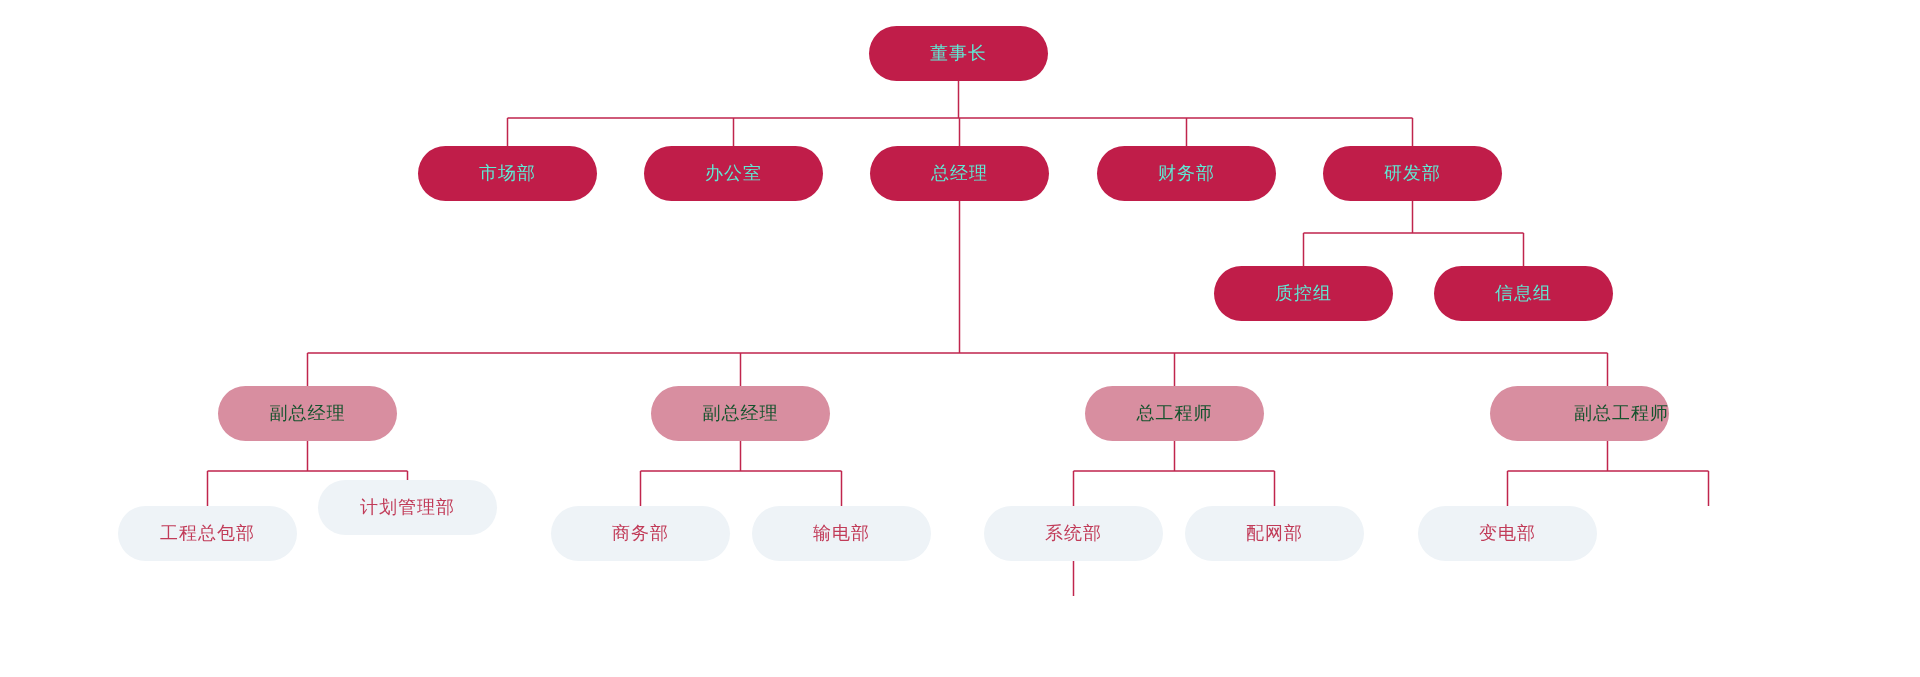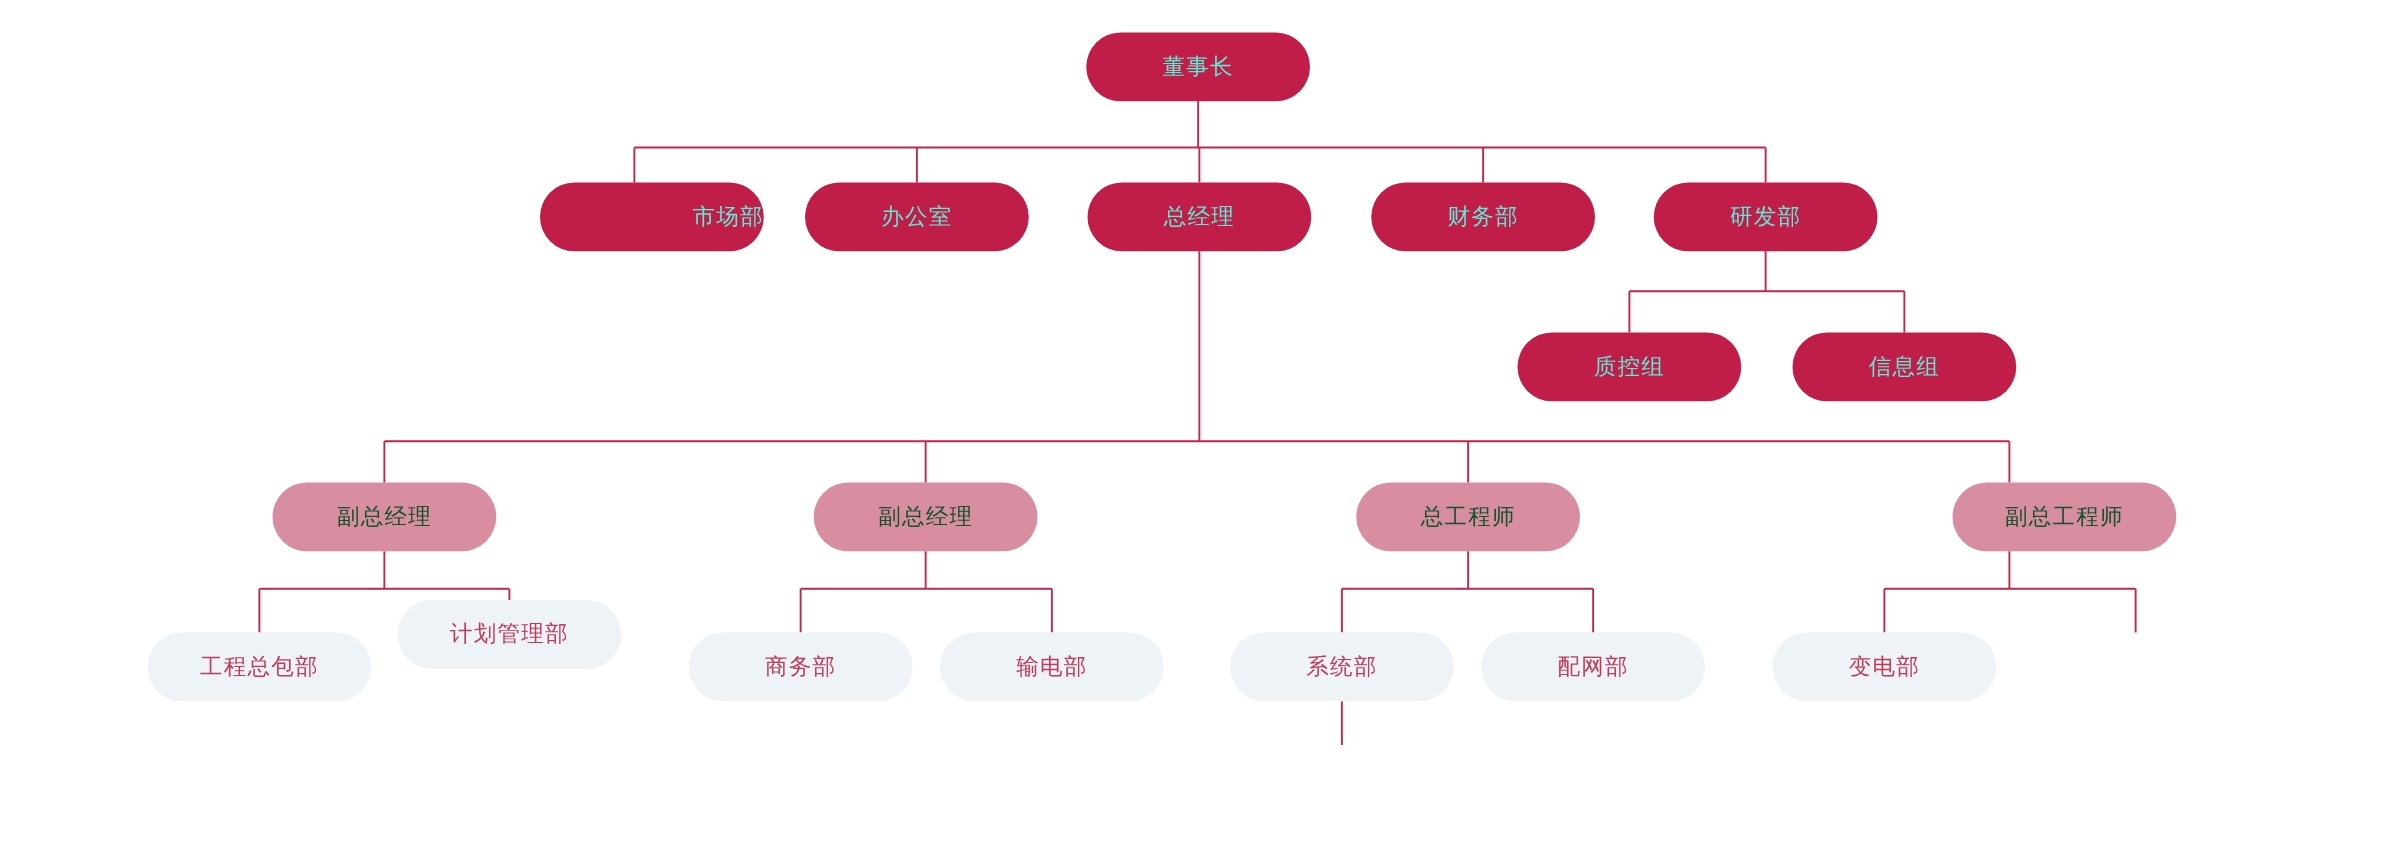--- a/index.html
+++ b/index.html
@@ -44,31 +44,31 @@
   .node.secondary {
     background: var(--secondary, #d88ea0);
     color: #14532d;
   }
   .node.leaf {
     background: var(--leaf-bg, #eef3f7);
     color: var(--leaf-text, #c13b58);
   }
   
   #n-chairman            { left: 869px;  top: 26px;  }
-  #n-marketing           { left: 432px;  top: 146px; text-align: right; }
+  #n-marketing           { left: 418px;  top: 146px; }
   #n-office              { left: 644px;  top: 146px; }
   #n-general-manager     { left: 870px;  top: 146px; }
   #n-finance             { left: 1097px; top: 146px; }
   #n-rnd                 { left: 1323px; top: 146px; }
   #n-qc-group            { left: 1214px; top: 266px; }
   #n-info-group          { left: 1434px; top: 266px; }
   #n-deputy-gm-1         { left: 218px;  top: 386px; }
   #n-deputy-gm-2         { left: 651px;  top: 386px; }
   #n-chief-engineer      { left: 1085px; top: 386px; }
-  #n-deputy-chief-eng    { left: 1562px; top: 386px; }
+  #n-deputy-chief-eng    { left: 1490px; top: 386px; text-align: right; }
   #n-epc                 { left: 118px;  top: 506px; }
   #n-planning            { left: 318px;  top: 480px; }
   #n-commerce            { left: 551px;  top: 506px; }
   #n-transmission        { left: 752px;  top: 506px; }
   #n-systems             { left: 984px;  top: 506px; }
   #n-distribution        { left: 1185px; top: 506px; }
   #n-substation          { left: 1418px; top: 506px; }
   #n-civil               { left: 1619px; top: 506px; }
   #n-smart-energy        { left: 984px;  top: 596px; }
 </style>

